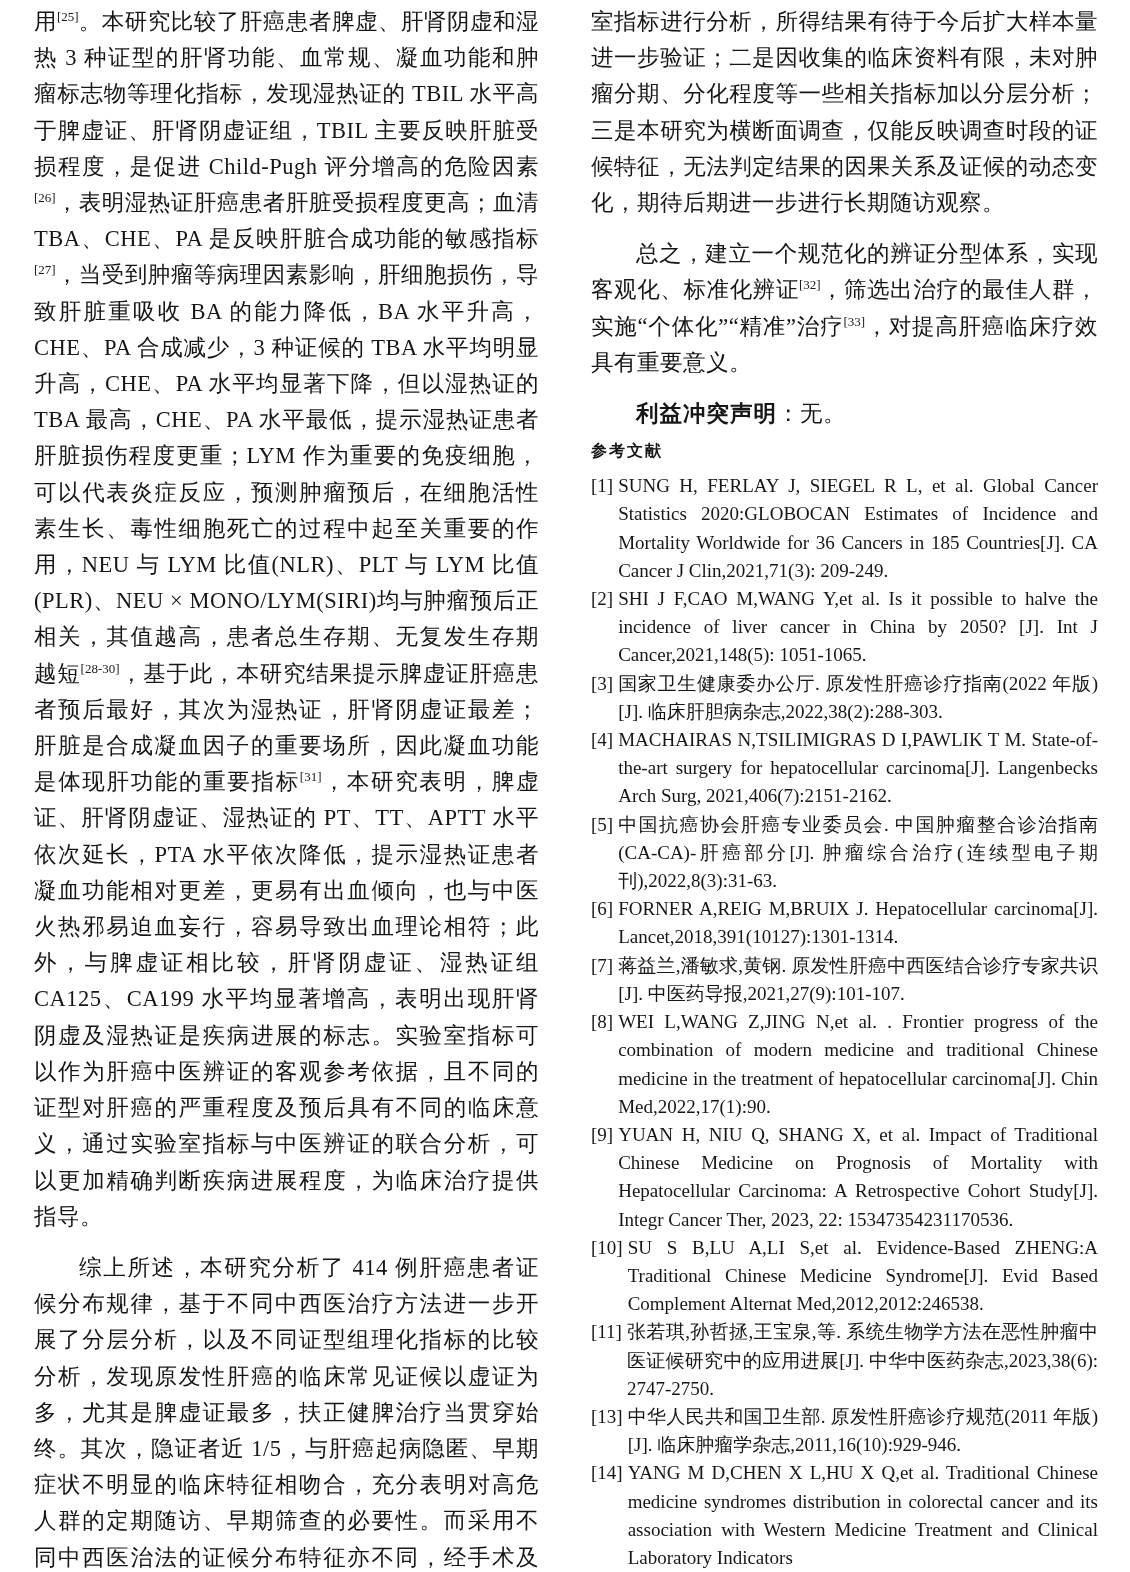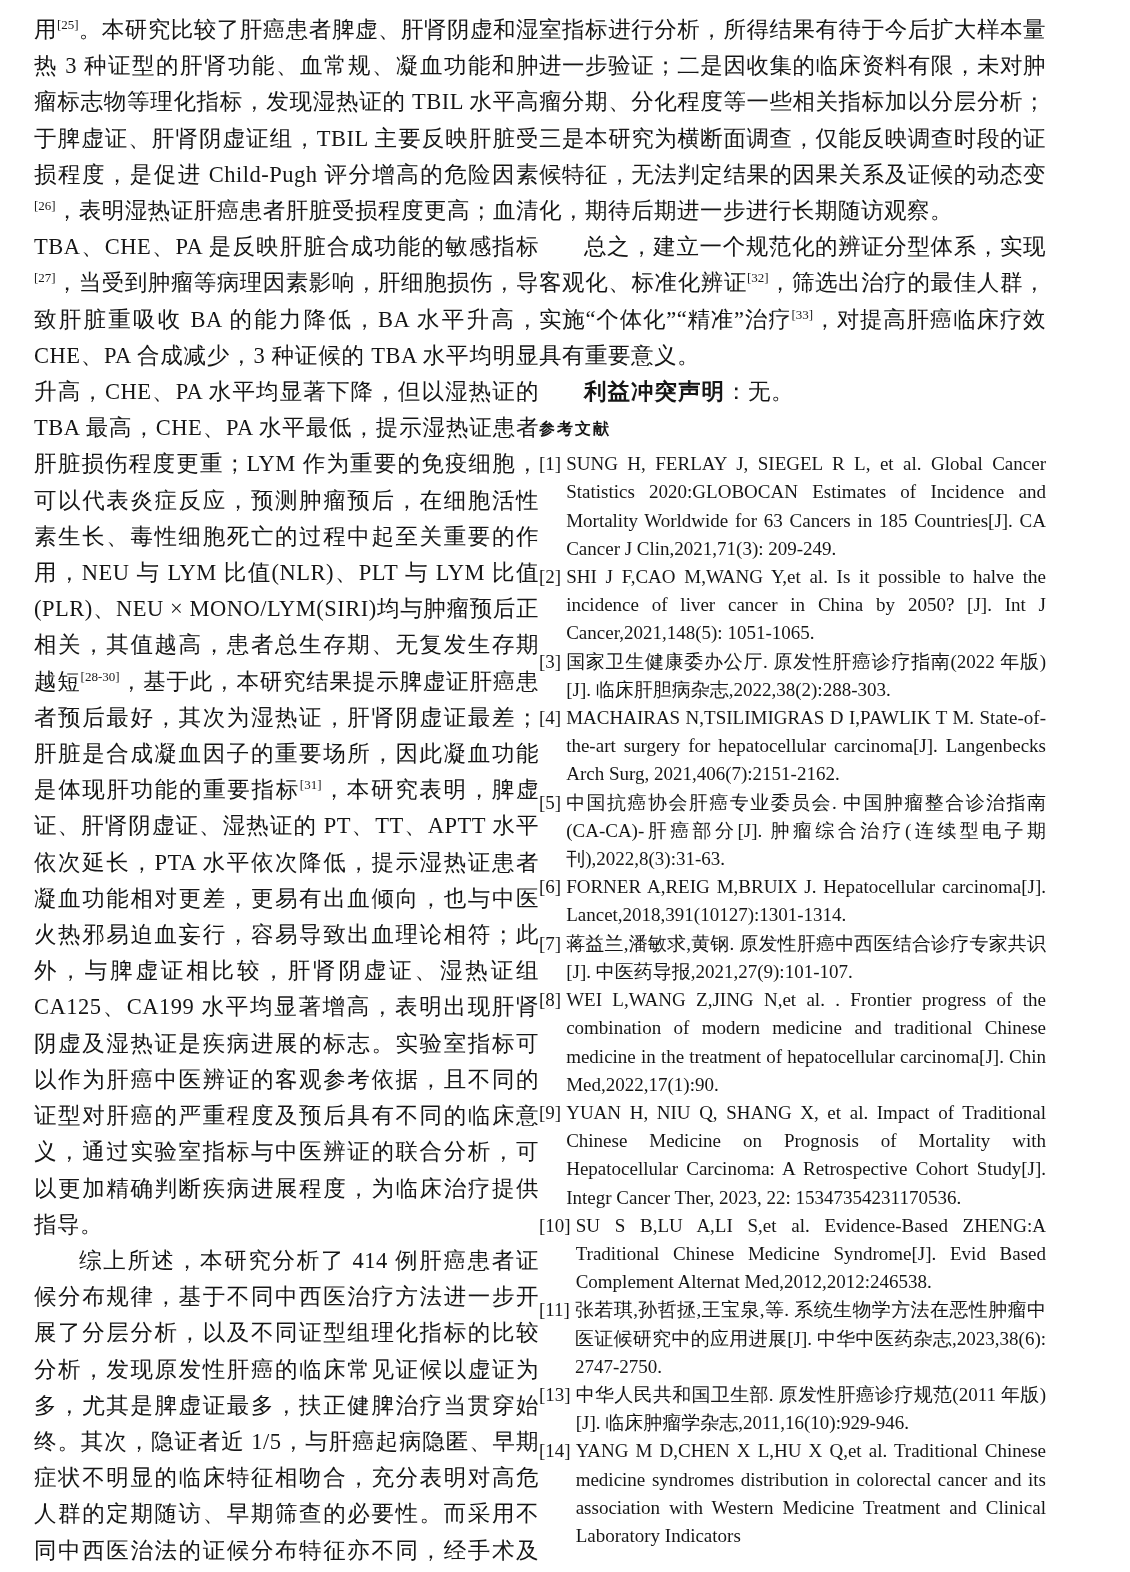--- a/index.html
+++ b/index.html
@@ -5,35 +5,35 @@
   html,body{margin:0;padding:0;}
   body{
     width:1130px;height:1572px;
     background:#ffffff;color:#161616;
     font-family:"Liberation Serif","DejaVu Serif",serif;
     overflow:hidden;
   }
   .page{
     box-sizing:border-box;
     width:1130px;height:1472px;
-    padding:12px 32px 0 34px;
-    display:flex;
+    padding:4px 32px 0 34px;
+    display:flex;gap:52px;
   }
   .col{box-sizing:border-box;}
   .col-left{width:505px;}
   .col-right{width:507px;}
   .para{
     margin:0;
     font-size:22.5px;
     line-height:36.2px;
     text-align:justify;
     text-justify:inter-character;
     letter-spacing:0.5px;
   }
-  .para.indent{text-indent:2em;}
+  .para.indent{text-indent:2em;margin-top:15px;}
   sup.supref{
     font-size:13px;
     line-height:0;
     vertical-align:super;
     letter-spacing:0;
   }
   .bold-hei{
     font-weight:700;
     font-family:Liberation Serif, serif;
     letter-spacing:1px;
@@ -74,21 +74,21 @@
   <div class="col col-right">
     <div>
         <p class="para"><span>室指标进行分析，所得结果有待于今后扩大样本量进一步验证；二是因收集的临床资料有限，未对肿瘤分期、分化程度等一些相关指标加以分层分析；三是本研究为横断面调查，仅能反映调查时段的证候特征，无法判定结果的因果关系及证候的动态变化，期待后期进一步进行长期随访观察。</span></p>
         <p class="para indent"><span>总之，建立一个规范化的辨证分型体系，实现客观化、标准化辨证</span><sup class="supref">[32]</sup><span>，筛选出治疗的最佳人群，实施“个体化”“精准”治疗</span><sup class="supref">[33]</sup><span>，对提高肝癌临床疗效具有重要意义。</span></p>
         <p class="para indent"><span class="bold-hei">利益冲突声明</span><span>：无。</span></p>
       </div>
     <h3 class="ref-heading">参考文献</h3>
     <div>
         <div class="ref-item">
           <span class="ref-label">[1]</span>
-          <span class="ref-text">SUNG H, FERLAY J, SIEGEL R L, et al. Global Cancer Statistics 2020:GLOBOCAN Estimates of Incidence and Mortality Worldwide for 63 Cancers in 185 Countries[J]. CA Cancer J Clin,2021,71(3): 209-249.</span>
+          <span class="ref-text">SUNG H, FERLAY J, SIEGEL R L, et al. Global Cancer Statistics 2020:GLOBOCAN Estimates of Incidence and Mortality Worldwide for 36 Cancers in 185 Countries[J]. CA Cancer J Clin,2021,71(3): 209-249.</span>
         </div>
         <div class="ref-item">
           <span class="ref-label">[2]</span>
           <span class="ref-text">SHI J F,CAO M,WANG Y,et al. Is it possible to halve the incidence of liver cancer in China by 2050? [J]. Int J Cancer,2021,148(5): 1051-1065.</span>
         </div>
         <div class="ref-item">
           <span class="ref-label">[3]</span>
           <span class="ref-text">国家卫生健康委办公厅. 原发性肝癌诊疗指南(2022 年版)[J]. 临床肝胆病杂志,2022,38(2):288-303.</span>
         </div>
         <div class="ref-item">

